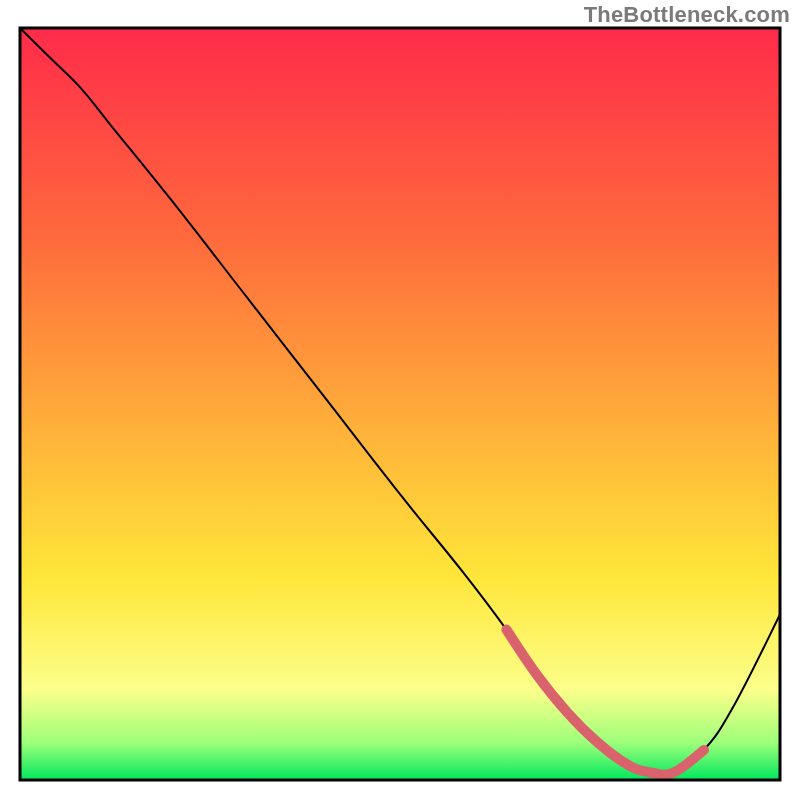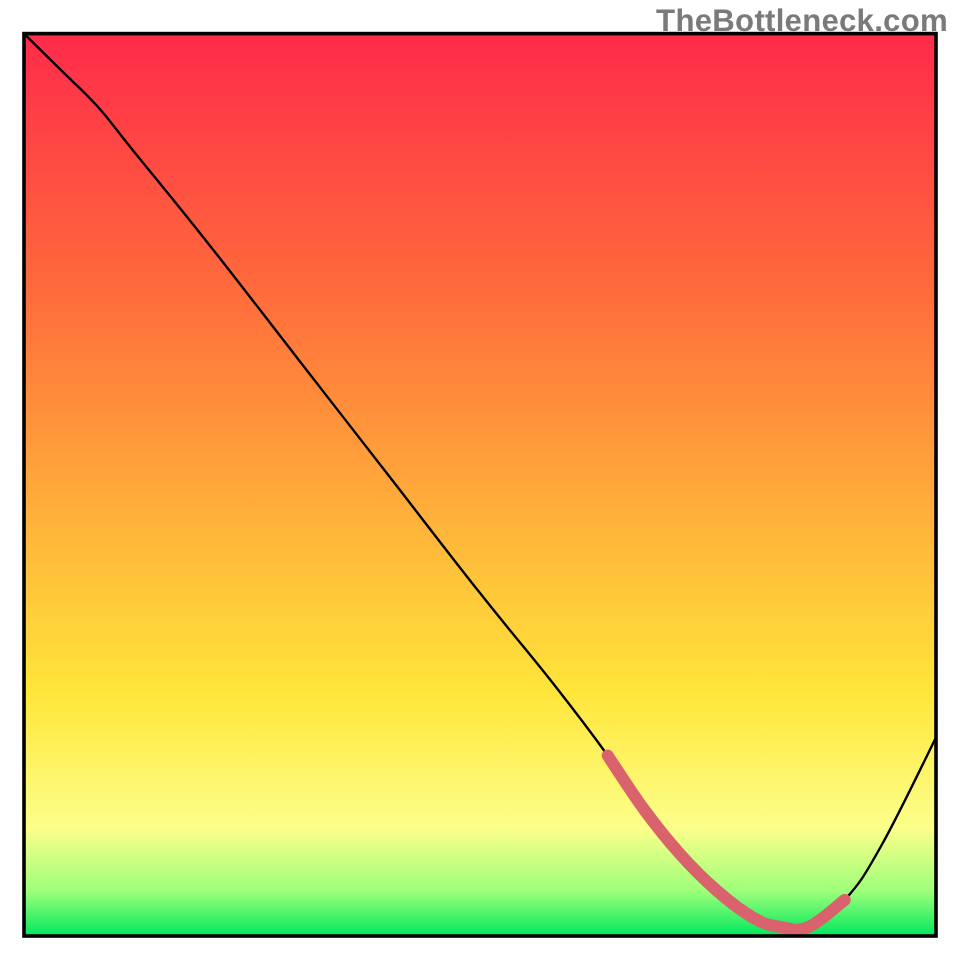--- a/index.html
+++ b/index.html
@@ -13,21 +13,21 @@
   }
   .wrap {
     position: relative;
     width: 800px;
     height: 800px;
   }
   .attribution {
     position: absolute;
     top: 2px;
     right: 10px;
-    font-size: 26px;
+    font-size: 22px;
     font-weight: bold;
     color: #7a7a7a;
     letter-spacing: 0.2px;
   }
   svg.chart {
     position: absolute;
     left: 0;
     top: 0;
   }
 </style>

